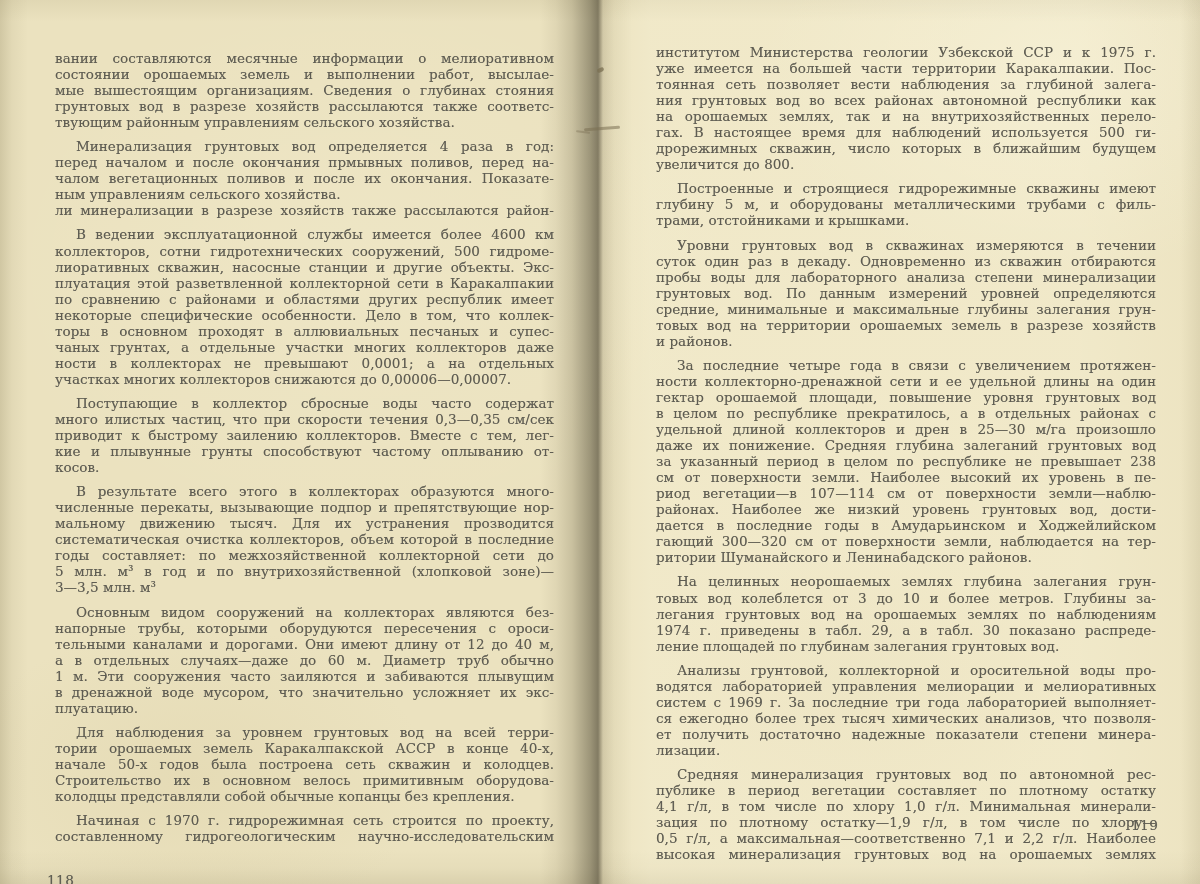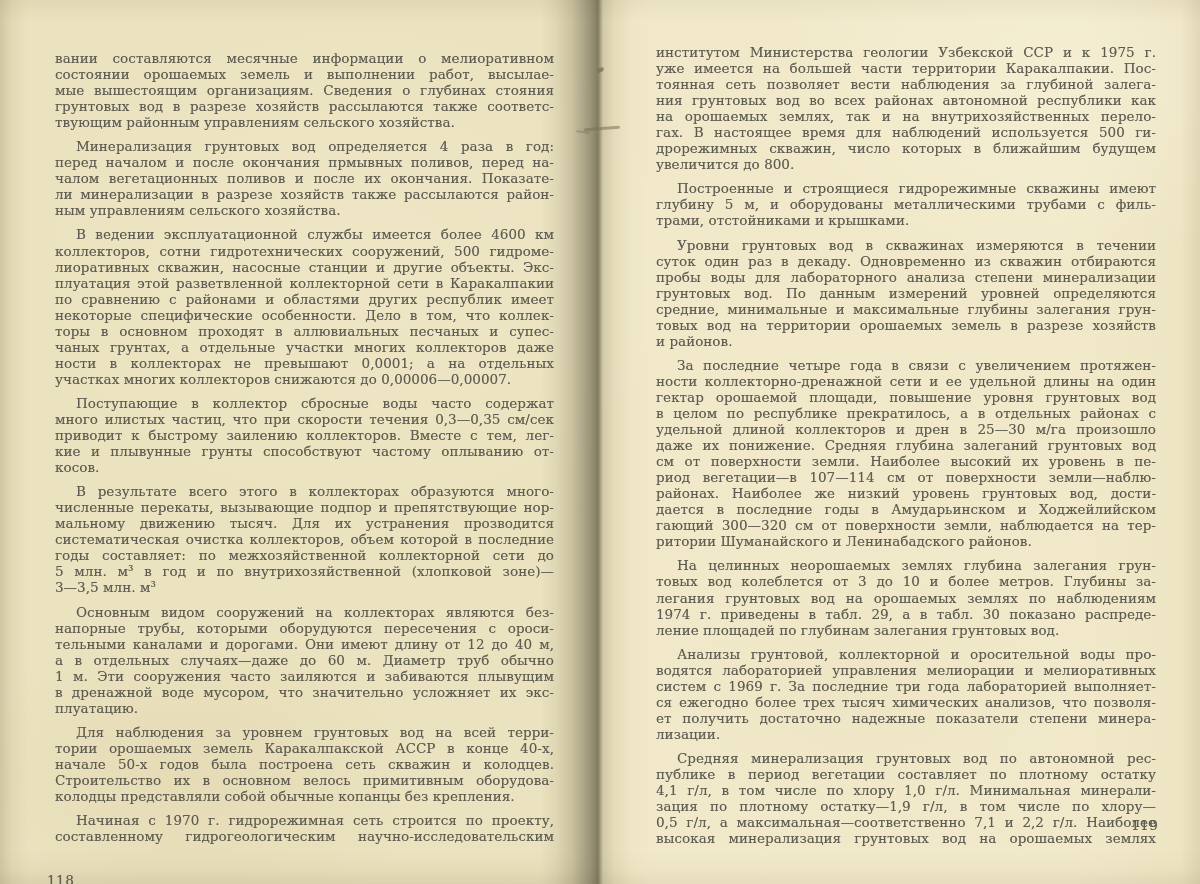--- a/index.html
+++ b/index.html
@@ -68,22 +68,22 @@
         <div class="line">вании составляются месячные информации о мелиоративном</div>
         <div class="line">состоянии орошаемых земель и выполнении работ, высылае-</div>
         <div class="line">мые вышестоящим организациям. Сведения о глубинах стояния</div>
         <div class="line">грунтовых вод в разрезе хозяйств рассылаются также соответс-</div>
         <div class="line last">твующим районным управлениям сельского хозяйства.</div>
       </div>
       <div class="paragraph">
         <div class="line indent">Минерализация грунтовых вод определяется 4 раза в год:</div>
         <div class="line">перед началом и после окончания прмывных поливов, перед на-</div>
         <div class="line">чалом вегетационных поливов и после их окончания. Показате-</div>
+        <div class="line last">ным управлениям сельского хозяйства.</div>
         <div class="line">ли минерализации в разрезе хозяйств также рассылаются район-</div>
-        <div class="line last">ным управлениям сельского хозяйства.</div>
       </div>
       <div class="paragraph">
         <div class="line indent">В ведении эксплуатационной службы имеется более 4600 км</div>
         <div class="line">коллекторов, сотни гидротехнических сооружений, 500 гидроме-</div>
         <div class="line">лиоративных скважин, насосные станции и другие объекты. Экс-</div>
         <div class="line">плуатация этой разветвленной коллекторной сети в Каракалпакии</div>
         <div class="line">по сравнению с районами и областями других республик имеет</div>
         <div class="line">некоторые специфические особенности. Дело в том, что коллек-</div>
         <div class="line">торы в основном проходят в аллювиальных песчаных и супес-</div>
         <div class="line">чаных грунтах, а отдельные участки многих коллекторов даже</div>
@@ -153,20 +153,21 @@
         <div class="line">товых вод на территории орошаемых земель в разрезе хозяйств</div>
         <div class="line last">и районов.</div>
       </div>
       <div class="paragraph">
         <div class="line indent">За последние четыре года в связи с увеличением протяжен-</div>
         <div class="line">ности коллекторно-дренажной сети и ее удельной длины на один</div>
         <div class="line">гектар орошаемой площади, повышение уровня грунтовых вод</div>
         <div class="line">в целом по республике прекратилось, а в отдельных районах с</div>
         <div class="line">удельной длиной коллекторов и дрен в 25—30 м/га произошло</div>
         <div class="line">даже их понижение. Средняя глубина залеганий грунтовых вод</div>
+        <div class="line">за указанный период в целом по республике не превышает 238</div>
         <div class="line">см от поверхности земли. Наиболее высокий их уровень в пе-</div>
         <div class="line">риод вегетации—в 107—114 см от поверхности земли—наблю-</div>
         <div class="line">районах. Наиболее же низкий уровень грунтовых вод, дости-</div>
         <div class="line">дается в последние годы в Амударьинском и Ходжейлийском</div>
         <div class="line">гающий 300—320 см от поверхности земли, наблюдается на тер-</div>
         <div class="line last">ритории Шуманайского и Ленинабадского районов.</div>
       </div>
       <div class="paragraph">
         <div class="line indent">На целинных неорошаемых землях глубина залегания грун-</div>
         <div class="line">товых вод колеблется от 3 до 10 и более метров. Глубины за-</div>

